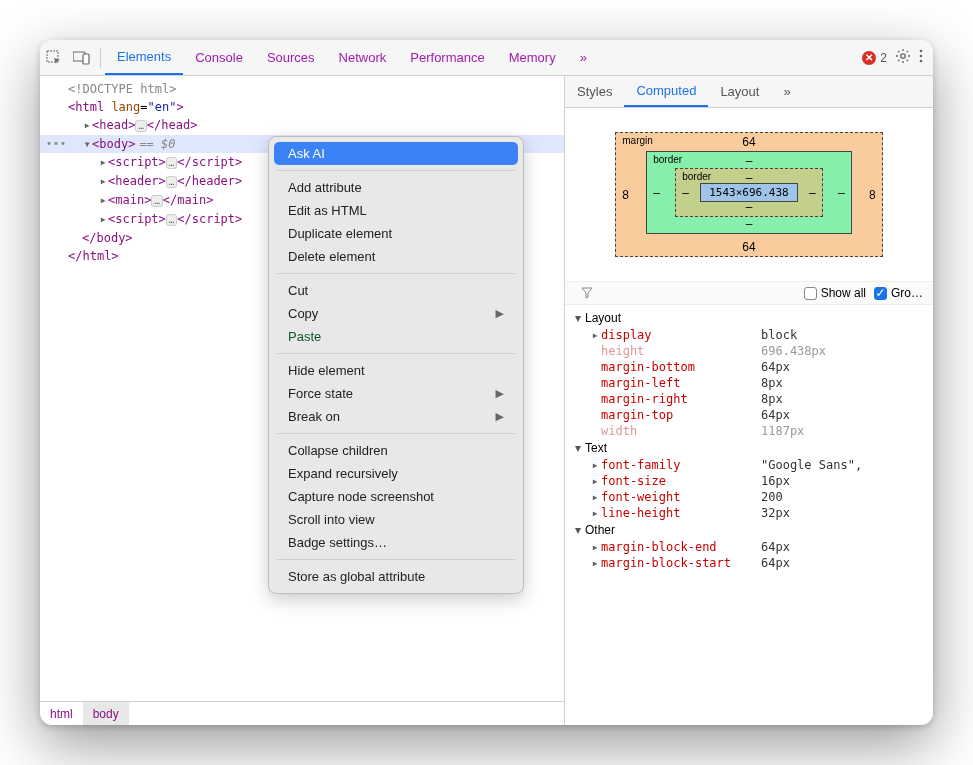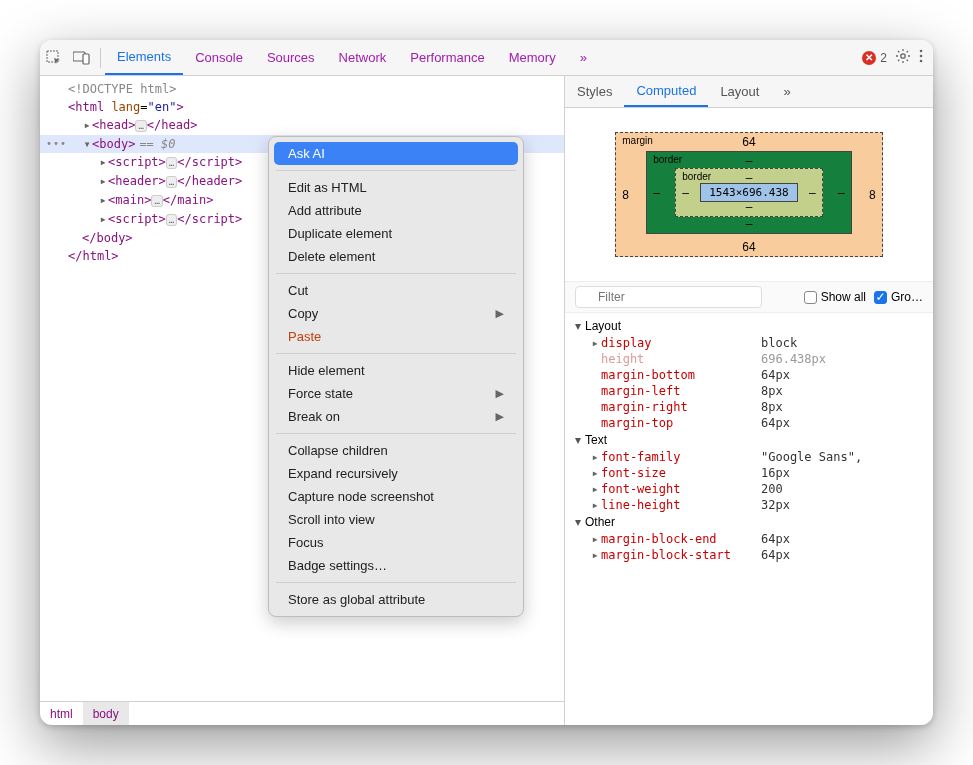--- a/index.html
+++ b/index.html
@@ -158,21 +158,21 @@
   display: flex;
   justify-content: space-between;
   align-items: center;
   cursor: default;
   color: #222;
 }
 .cm-item.hi {
   background: #3b82f6;
   color: #ffffff;
 }
-.cm-item.dis { color: #c2410c; align-items: center; }
+.cm-item.dis { color: #14532d; align-items: center; }
 .cm-sep {
   height: 1px;
   background: #cfcfcf;
   margin: 5px 2px;
 }
 .cm-arrow { color: #666; font-size: 11px; }
 .right-pane {
   flex: 1;
   display: flex;
   flex-direction: column;
@@ -205,21 +205,21 @@
 }
 .bm-margin {
   border: 1px dashed #444;
   background: #f9cc9d;
   padding: 18px 30px 22px 30px;
   position: relative;
   font-size: 11px;
 }
 .bm-border {
   border: 1px solid #444;
-  background: #15803d;
+  background: #86efac;
   padding: 16px 28px;
   position: relative;
 }
 .bm-padding {
   border: 1px dashed #444;
   background: #c3d08b;
   padding: 14px 24px;
   position: relative;
 }
 .bm-content {
@@ -362,24 +362,24 @@
         <div class="crumb">html</div>
         <div class="crumb sel">body</div>
       </div>
 
       <div class="context-menu" id="ctx">
           <div class="cm-item hi">
             <span>Ask AI</span>
           </div>
           <div class="cm-sep"></div>
           <div class="cm-item">
+            <span>Add attribute</span>
+          </div>
+          <div class="cm-item">
             <span>Edit as HTML</span>
-          </div>
-          <div class="cm-item">
-            <span>Add attribute</span>
           </div>
           <div class="cm-item">
             <span>Duplicate element</span>
           </div>
           <div class="cm-item">
             <span>Delete element</span>
           </div>
           <div class="cm-sep"></div>
           <div class="cm-item">
             <span>Cut</span>
@@ -408,23 +408,20 @@
             <span>Collapse children</span>
           </div>
           <div class="cm-item">
             <span>Expand recursively</span>
           </div>
           <div class="cm-item">
             <span>Capture node screenshot</span>
           </div>
           <div class="cm-item">
             <span>Scroll into view</span>
-          </div>
-          <div class="cm-item">
-            <span>Focus</span>
           </div>
           <div class="cm-item">
             <span>Badge settings…</span>
           </div>
           <div class="cm-sep"></div>
           <div class="cm-item">
             <span>Store as global attribute</span>
           </div>
         </div>
     </div>
@@ -460,21 +457,20 @@
             </div>
           </div>
         </div>
       </div>
 
       <div class="filter-row">
         <div class="filter-wrap">
           <svg width="12" height="12" viewBox="0 0 12 12">
               <path d="M1 1 h10 L7 6 v4 l-2 1 V6 Z" fill="none" stroke="#888" stroke-width="1"></path>
             </svg>
-          <input class="filter-input" placeholder="Filter" style="">
         </div>
         <label class="cb-wrap">
           <span class="cb"></span>
           <span>Show all</span>
         </label>
         <label class="cb-wrap">
           <span class="cb checked">✓</span>
           <span>Gro…</span>
         </label>
       </div>
@@ -504,20 +500,25 @@
           <div class="prop-row no-tri">
             <span class="tri">▸</span>
             <span class="prop-name">margin-right</span>
             <span class="prop-val">8px</span>
           </div>
           <div class="prop-row no-tri">
             <span class="tri">▸</span>
             <span class="prop-name">margin-top</span>
             <span class="prop-val">64px</span>
           </div>
+          <div class="prop-row no-tri">
+            <span class="tri">▸</span>
+            <span class="prop-name dim">width</span>
+            <span class="prop-val dim">1187px</span>
+          </div>
           <div class="group-row"><span class="group-tri">▾</span>Text</div>
           <div class="prop-row">
             <span class="tri">▸</span>
             <span class="prop-name">font-family</span>
             <span class="prop-val">"Google Sans",</span>
           </div>
           <div class="prop-row">
             <span class="tri">▸</span>
             <span class="prop-name">font-size</span>
             <span class="prop-val">16px</span>

